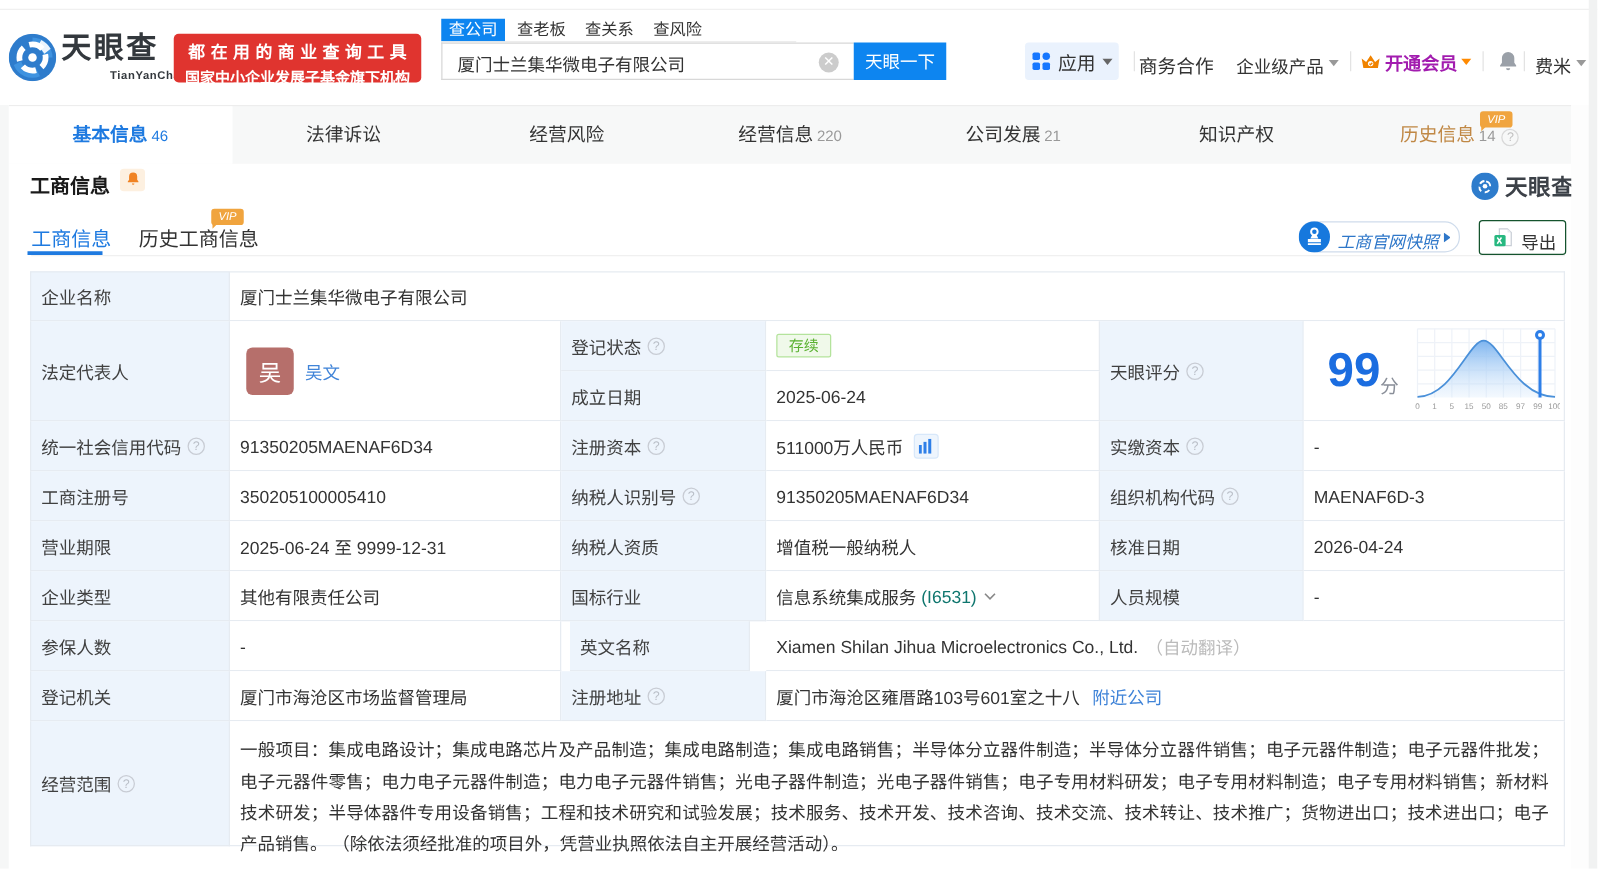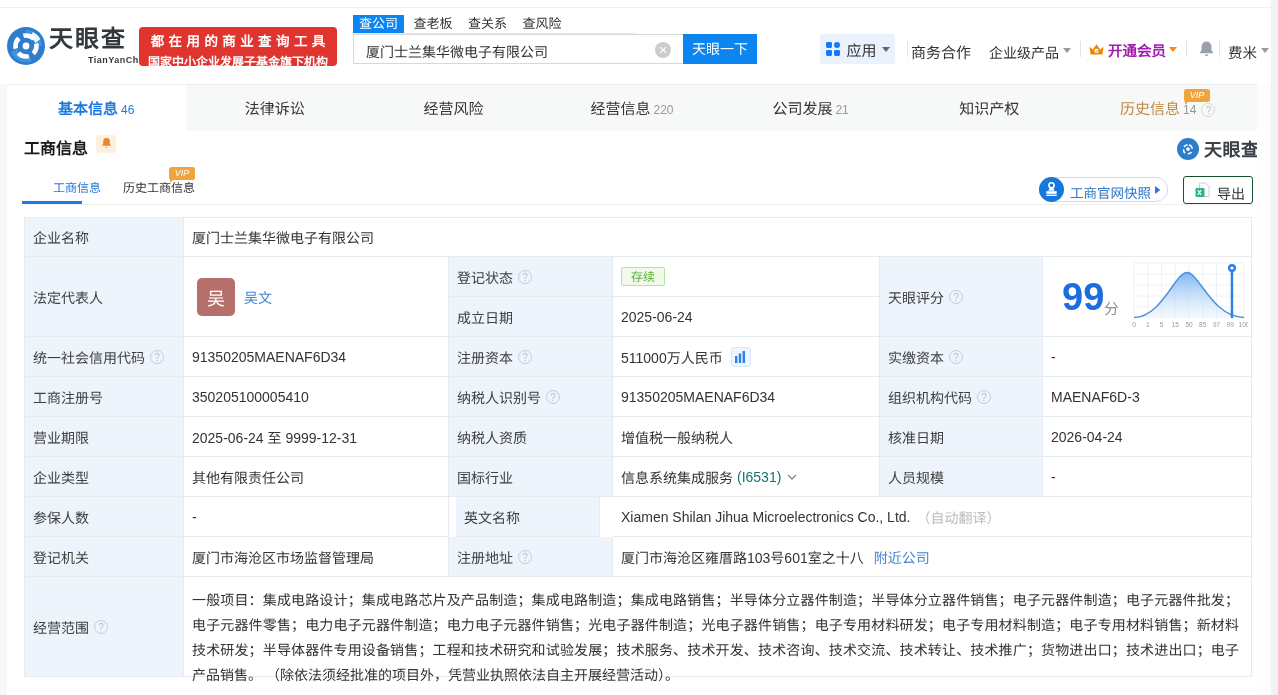--- a/index.html
+++ b/index.html
@@ -42,27 +42,27 @@
 
 #tabbar { position:absolute; left:7px; top:84px; width:1250px; height:47px; background:#f7f8f8; border-top:1px solid #ededed; display:flex; }
 #tabbar .tab { flex:1; text-align:center; line-height:47px; font-size:15px; color:#333; position:relative; }
 #tabbar .tab .cnt { font-size:12px; color:#999; margin-left:3px; }
 #tabbar .tab.on { background:#fff; color:#1e7ae0; font-weight:bold; }
 #tabbar .tab.on .cnt { color:#1e7ae0; font-weight:normal; }
 #tabbar .tab.his { color:#c08845; }
 
 #secTitle { position:absolute; left:24px; top:135px; font-size:16px; font-weight:bold; color:#1a1a1a; }
 #bellBadge { position:absolute; left:96px; top:135px; width:20px; height:18px; background:#fdf0e0; border-radius:3px; text-align:center; }
-#subtabs { position:absolute; left:25px; top:178px; font-size:12px; color:#333;margin-left:28px; }
+#subtabs { position:absolute; left:25px; top:178px; font-size:16px; color:#333; }
 #subtab1 { color:#1e7ae0; }
 #subtab2 { margin-left:22px; }
 #subline { position:absolute; left:22px; top:201px; width:60px; height:3px; background:#1e7ae0; }
 #secdiv { position:absolute; left:25px; top:204px; width:1227px; height:1px; background:#f0f0f0; }
 
-#snapBtn { position:absolute; left:1039px; top:177px; width:129px; height:25px; border:1px solid #cfdcec; border-radius:12px; background:#fff; }
+#snapBtn { position:absolute; left:1039px; top:177px; width:129px; height:25px; border:1px solid #cfdcec; border-radius:12px; background:#fff;font-style:italic; }
 #snapBtn .txt { position:absolute; left:30px; top:4px; font-size:13.5px; color:#2e77c9; }
 #exportBtn { position:absolute; left:1183px; top:176px; width:70px; height:28px; border:1px solid #14532d; border-radius:3px; background:#fff; }
 #exportBtn .txt { position:absolute; left:33px; top:6px; font-size:14px; color:#333; }
 #miniLogoTxt { position:absolute; left:1204px; top:141px; font-size:18px; line-height:18px; font-weight:bold; color:#3c4148; letter-spacing:0.5px; }
 
 
 .cell { position:absolute; border-right:1px solid #e6ebf1; border-bottom:1px solid #e6ebf1; display:flex; align-items:center; font-size:14px; color:#333; padding-left:8px; background:#fff; }
 .cell.lbl { background:#edf4fc; color:#404040; }
 .cell.top { border-top:1px solid #e6ebf1; }
 .cell.lft { border-left:1px solid #e6ebf1; }

